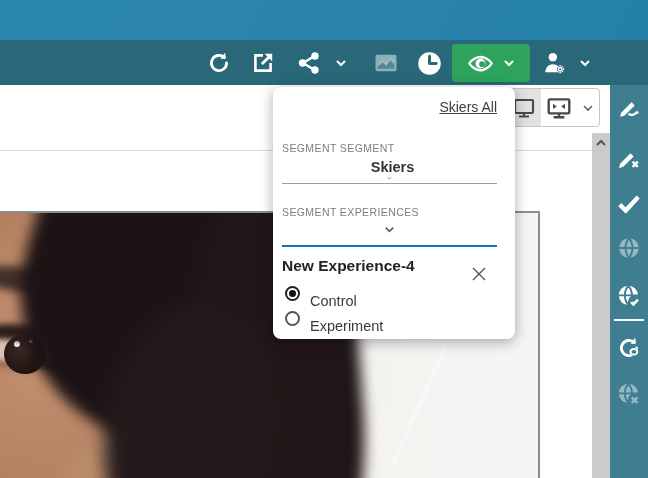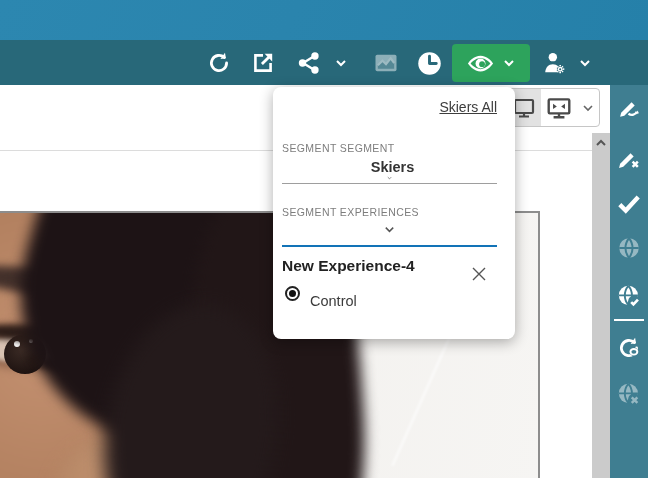--- a/index.html
+++ b/index.html
@@ -305,15 +305,19 @@
     <div class="exp-close">
       <svg width="20" height="20" viewBox="0 0 20 20">
           <path d="M4 4l12 12M16 4 4 16" stroke="#555" stroke-width="1.4"></path>
         </svg>
     </div>
 
     <div class="radio-row" style="top:197px">
       <span class="radio on"></span>
       <span class="radio-label">Control</span>
     </div>
+    <div class="radio-row" style="top:222px">
+      <span class="radio off"></span>
+      <span class="radio-label">Experiment</span>
+    </div>
   </div>
 
 </div>
 
 </body></html>

